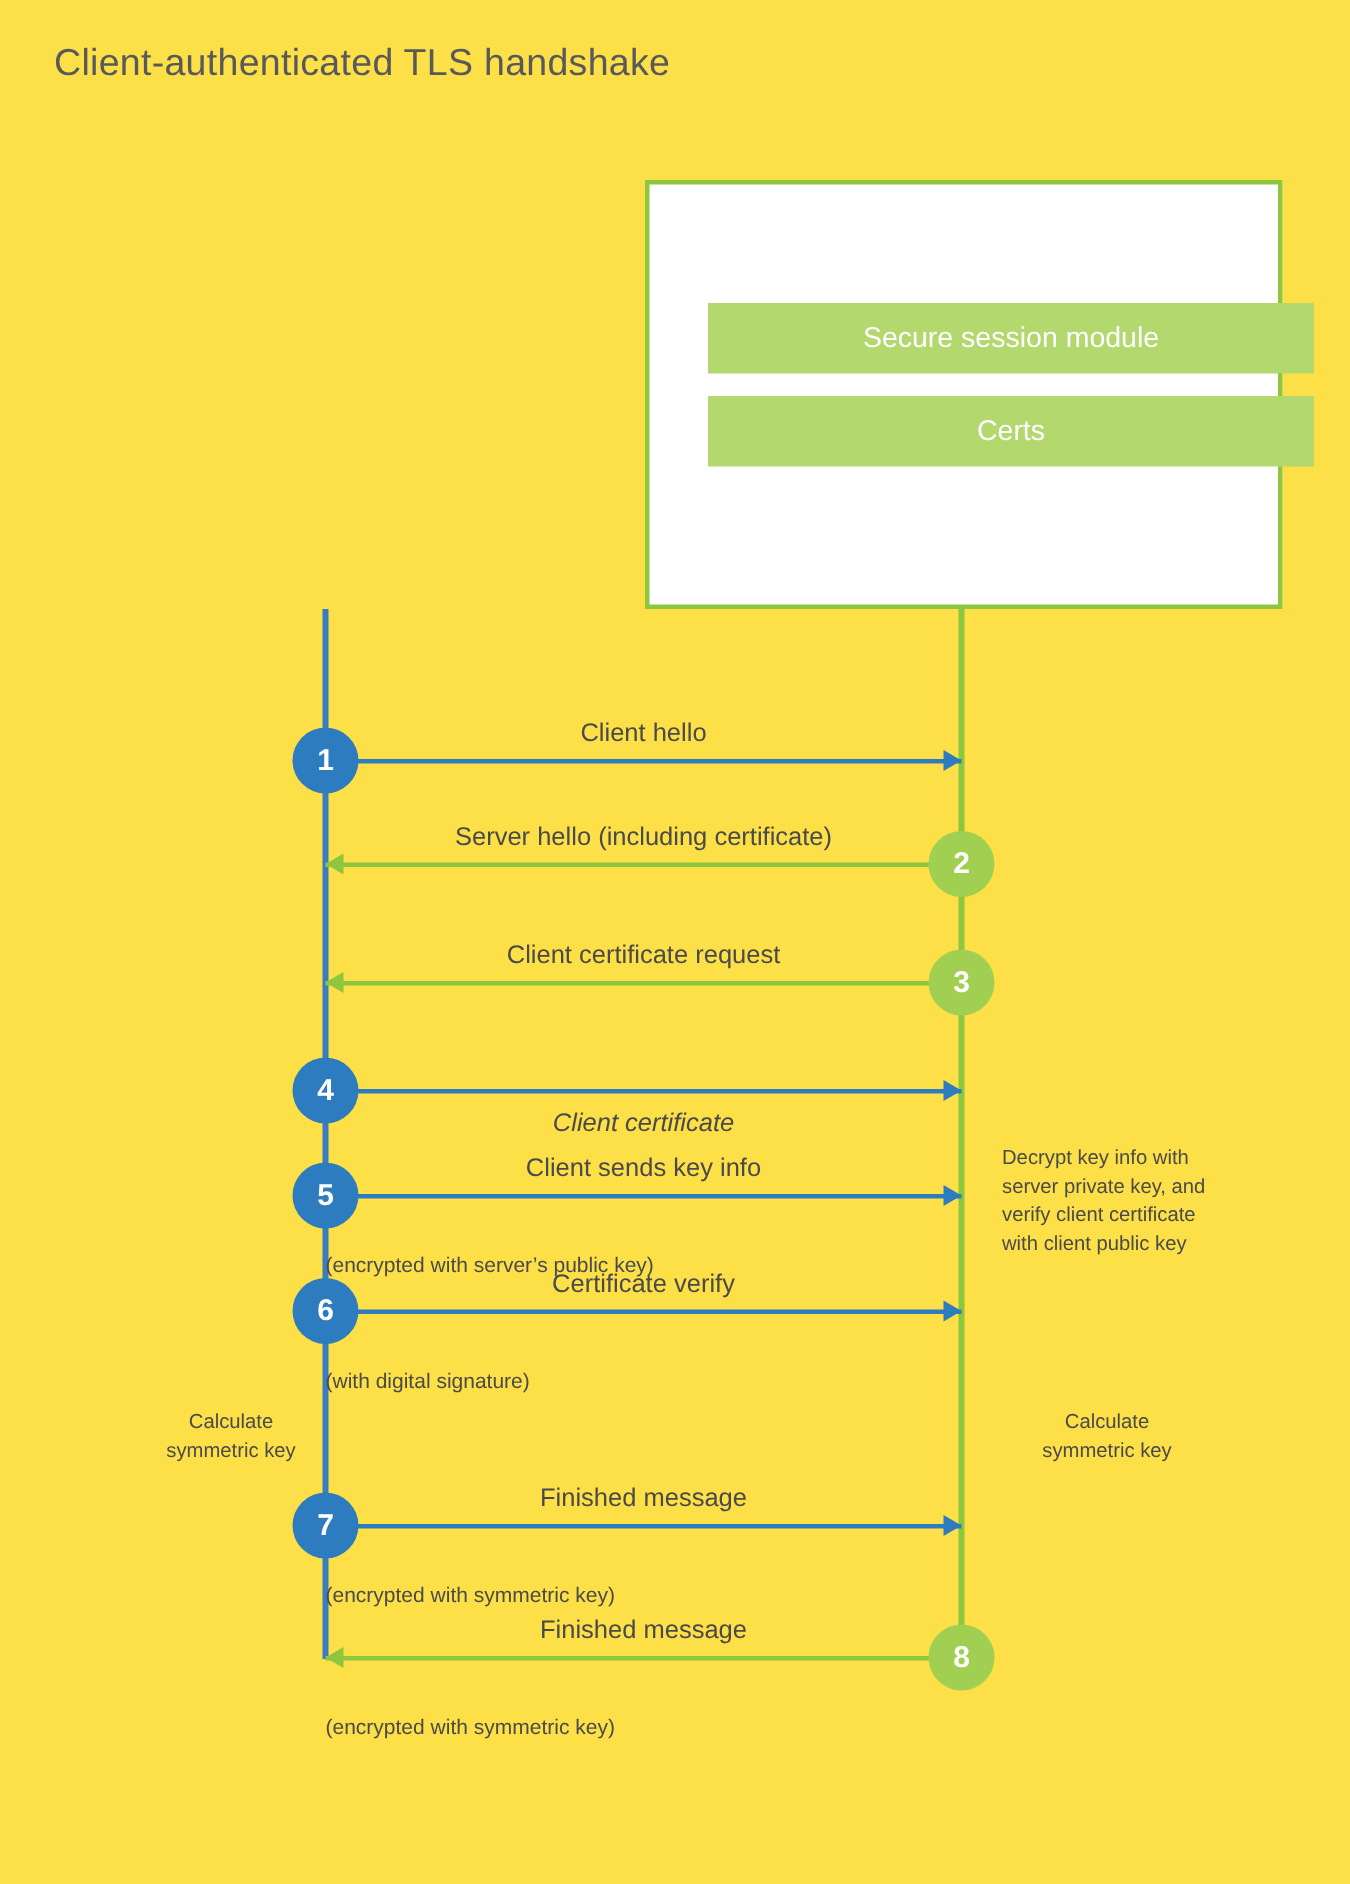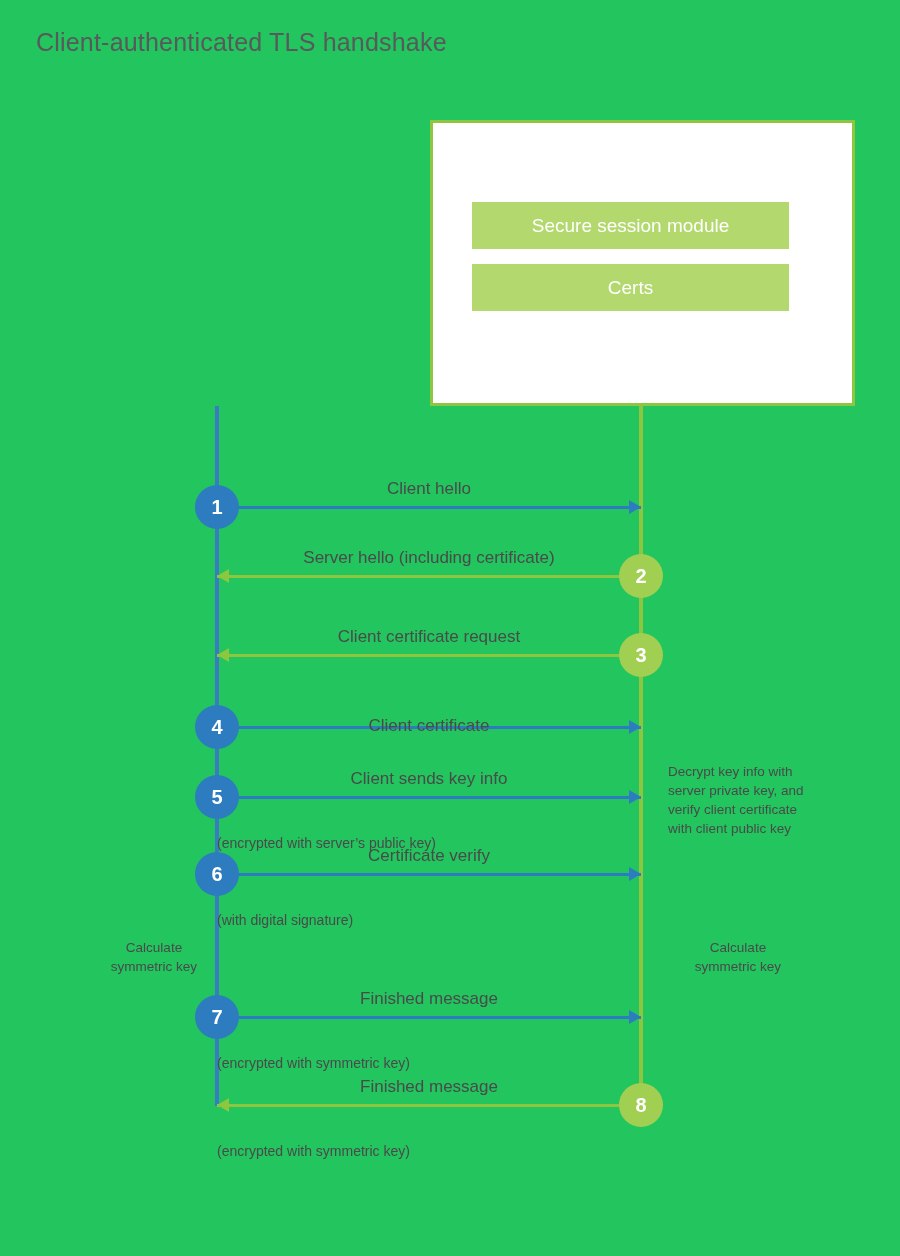--- a/index.html
+++ b/index.html
@@ -9,21 +9,21 @@
     background: #ffffff;
   }
   body {
     font-family: "Liberation Sans", sans-serif;
     -webkit-font-smoothing: antialiased;
   }
   #page {
     position: relative;
     width: 900px;
     height: 1256px;
-    background: #22c55e;
+    background: #fde047;
     overflow: hidden;
   }
 
   
   .page-title {
     position: absolute;
     left: 36px;
     top: 28px;
     font-size: 25px;
     font-weight: 400;
@@ -78,21 +78,21 @@
   .inner-block.client-app {
     left: 39px;
     top: 79px;
     width: 274px;
     height: 177px;
     background: #5b9bd5;
     white-space: pre-line;
   }
   .inner-block.server-bar {
     left: 39px;
-    width: 317px;
+    width: 404px;
     height: 47px;
     background: #b3d86e;
   }
   .inner-block.server-bar.b0 { top: 79px; }
   .inner-block.server-bar.b1 { top: 141px; }
   .inner-block.server-bar.b2 { top: 203px; }
 
   
   .lifeline {
     position: absolute;
@@ -211,21 +211,21 @@
       </div>
       <div class="msg">
         <div class="arrow-line to-client" style="left: 217px; width: 424px; top: 654px;"></div>
         <div class="arrow-head left" style="top: 648px; left: 217px;"></div>
         <div class="msg-label" style="left: 217px; width: 424px; top: 627px;">Client certificate request</div>
         <div class="step-circle green" style="left: 619px; top: 633px;">3</div>
       </div>
       <div class="msg">
         <div class="arrow-line to-server" style="left: 217px; width: 424px; top: 726px;"></div>
         <div class="arrow-head right" style="top: 720px; left: 629px;"></div>
-        <div class="msg-label" style="left: 217px; width: 424px; top: 716px;">Client certificate</div>
+        <div class="msg-label" style="left: 217px; width: 424px; top: 739px; font-style: italic;">Client certificate</div>
         <div class="step-circle blue" style="left: 195px; top: 705px;">4</div>
       </div>
       <div class="msg">
         <div class="arrow-line to-server" style="left: 217px; width: 424px; top: 796px;"></div>
         <div class="arrow-head right" style="top: 790px; left: 629px;"></div>
         <div class="msg-label" style="left: 217px; width: 424px; top: 769px; text-align: center;">Client sends key info</div>
         <div class="msg-sublabel" style="left: 217px; width: 424px; top: 807px;">(encrypted with server’s public key)</div>
         <div class="step-circle blue" style="left: 195px; top: 775px;">5</div>
       </div>
       <div class="msg">

